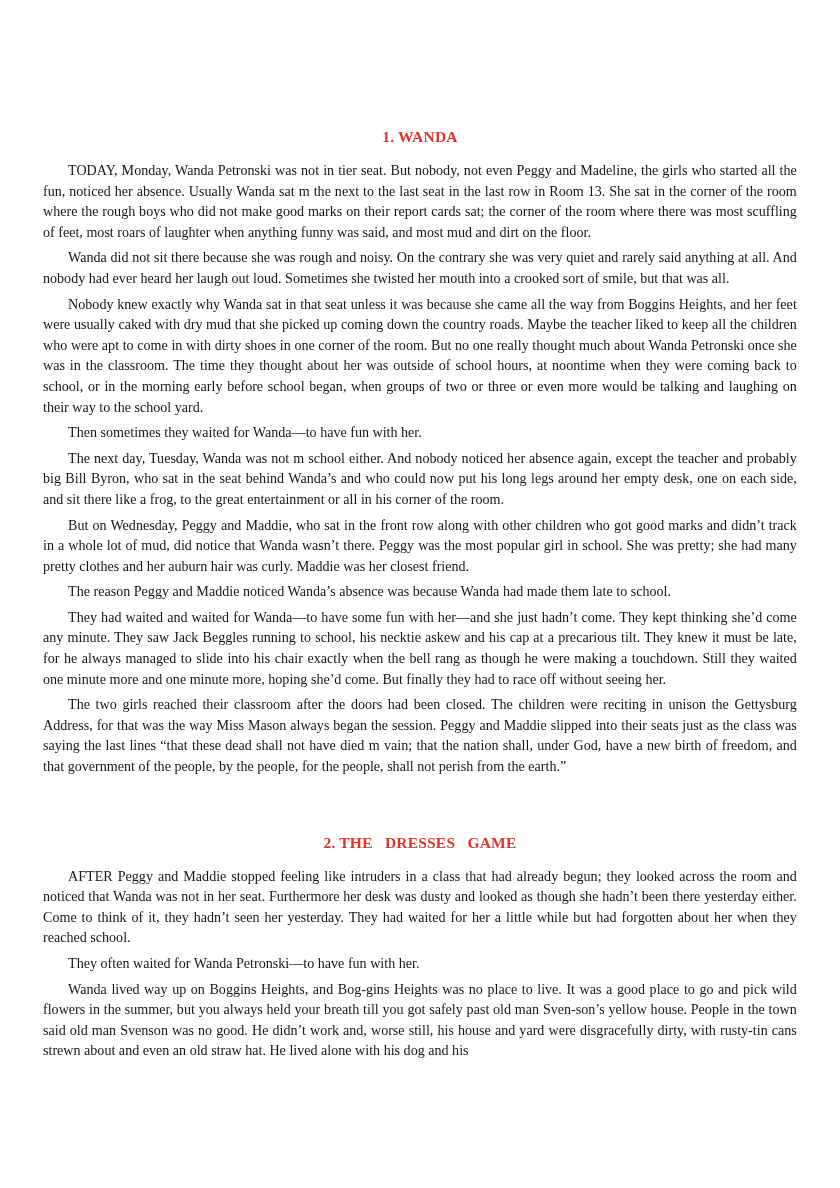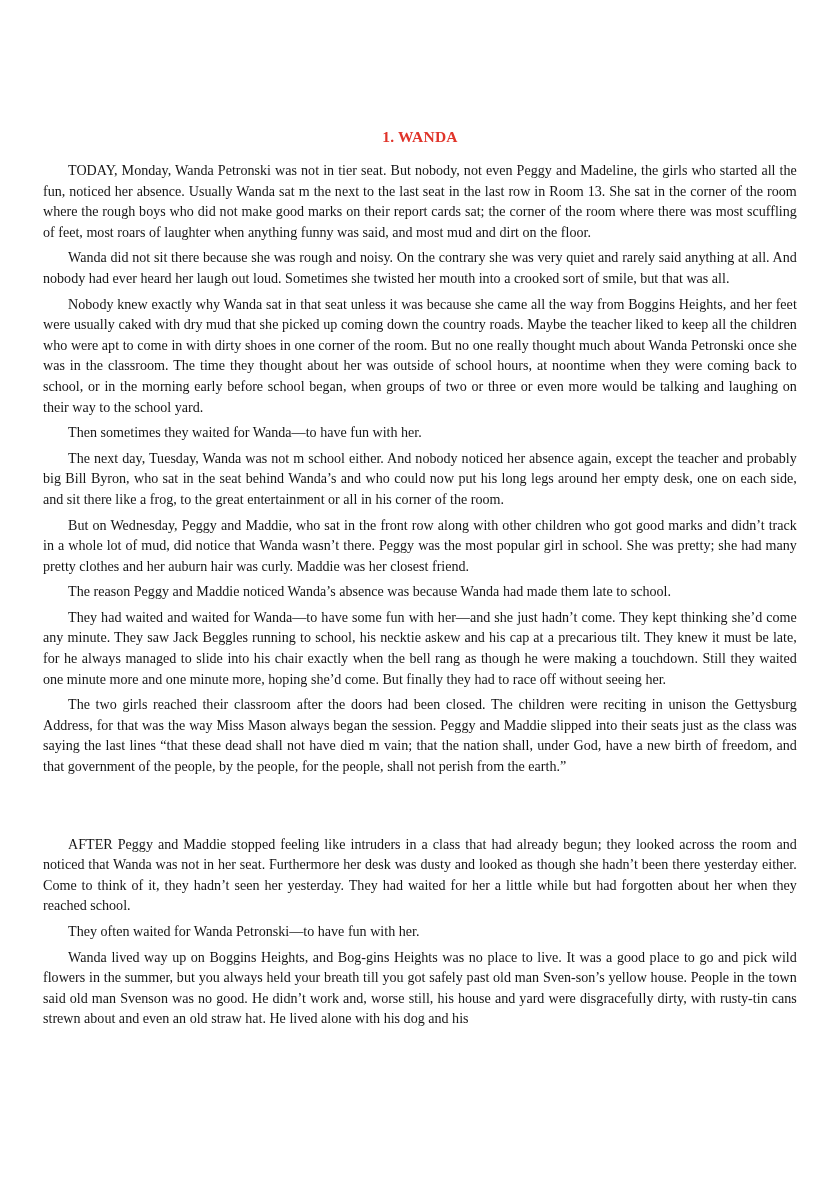--- a/index.html
+++ b/index.html
@@ -68,19 +68,20 @@
     <p class="body-par">Nobody knew exactly why Wanda sat in that seat unless it was because she came all the way from Boggins Heights, and her feet were usually caked with dry mud that she picked up coming down the country roads. Maybe the teacher liked to keep all the children who were apt to come in with dirty shoes in one corner of the room. But no one really thought much about Wanda Petronski once she was in the classroom. The time they thought about her was outside of school hours, at noontime when they were coming back to school, or in the morning early before school began, when groups of two or three or even more would be talking and laughing on their way to the school yard.</p>
     <p class="body-par">Then sometimes they waited for Wanda—to have fun with her.</p>
     <p class="body-par">The next day, Tuesday, Wanda was not m school either. And nobody noticed her absence again, except the teacher and probably big Bill Byron, who sat in the seat behind Wanda’s and who could now put his long legs around her empty desk, one on each side, and sit there like a frog, to the great entertainment or all in his corner of the room.</p>
     <p class="body-par">But on Wednesday, Peggy and Maddie, who sat in the front row along with other children who got good marks and didn’t track in a whole lot of mud, did notice that Wanda wasn’t there. Peggy was the most popular girl in school. She was pretty; she had many pretty clothes and her auburn hair was curly. Maddie was her closest friend.</p>
     <p class="body-par">The reason Peggy and Maddie noticed Wanda’s absence was because Wanda had made them late to school.</p>
     <p class="body-par">They had waited and waited for Wanda—to have some fun with her—and she just hadn’t come. They kept thinking she’d come any minute. They saw Jack Beggles running to school, his necktie askew and his cap at a precarious tilt. They knew it must be late, for he always managed to slide into his chair exactly when the bell rang as though he were making a touchdown. Still they waited one minute more and one minute more, hoping she’d come. But finally they had to race off without seeing her.</p>
     <p class="body-par">The two girls reached their classroom after the doors had been closed. The children were reciting in unison the Gettysburg Address, for that was the way Miss Mason always began the session. Peggy and Maddie slipped into their seats just as the class was saying the last lines “that these dead shall not have died m vain; that the nation shall, under God, have a new birth of freedom, and that government of the people, by the people, for the people, shall not perish from the earth.”</p>
 
     <div class="section-gap"></div>
 
+    <h1 class="chapter-title second">2. THE   DRESSES   GAME</h1>
 
     <p class="body-par">AFTER Peggy and Maddie stopped feeling like intruders in a class that had already begun; they looked across the room and noticed that Wanda was not in her seat. Furthermore her desk was dusty and looked as though she hadn’t been there yesterday either. Come to think of it, they hadn’t seen her yesterday. They had waited for her a little while but had forgotten about her when they reached school.</p>
     <p class="body-par">They often waited for Wanda Petronski—to have fun with her.</p>
     <p class="body-par">Wanda lived way up on Boggins Heights, and Bog-gins Heights was no place to live. It was a good place to go and pick wild flowers in the summer, but you always held your breath till you got safely past old man Sven-son’s yellow house. People in the town said old man Svenson was no good. He didn’t work and, worse still, his house and yard were disgracefully dirty, with rusty-tin cans strewn about and even an old straw hat. He lived alone with his dog and his</p>
 
   </div>
 </div>
 
 </body></html>

